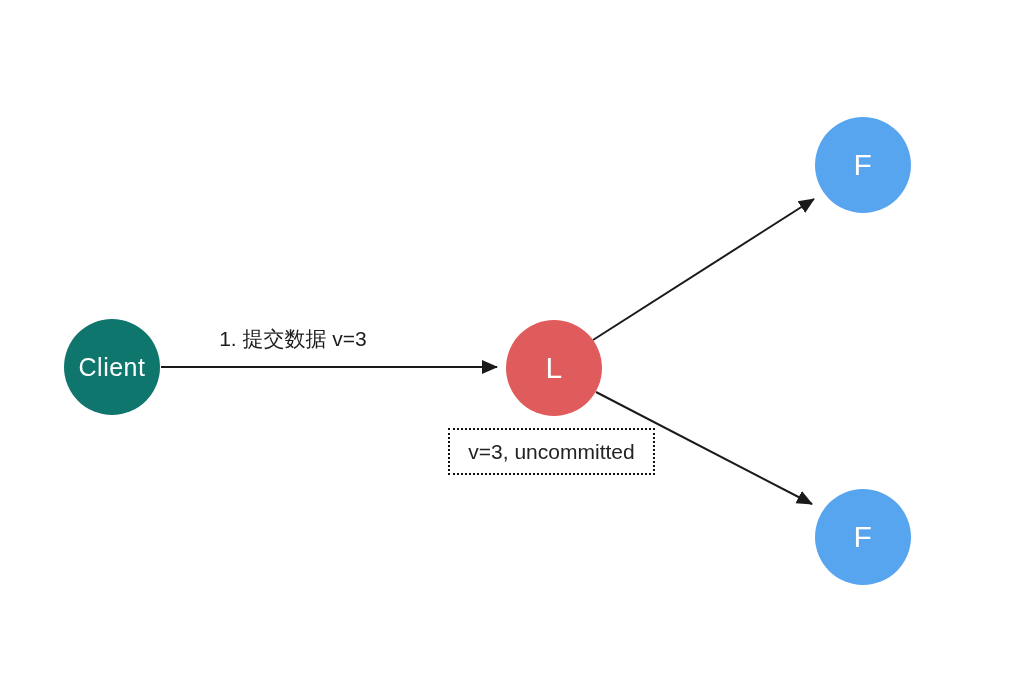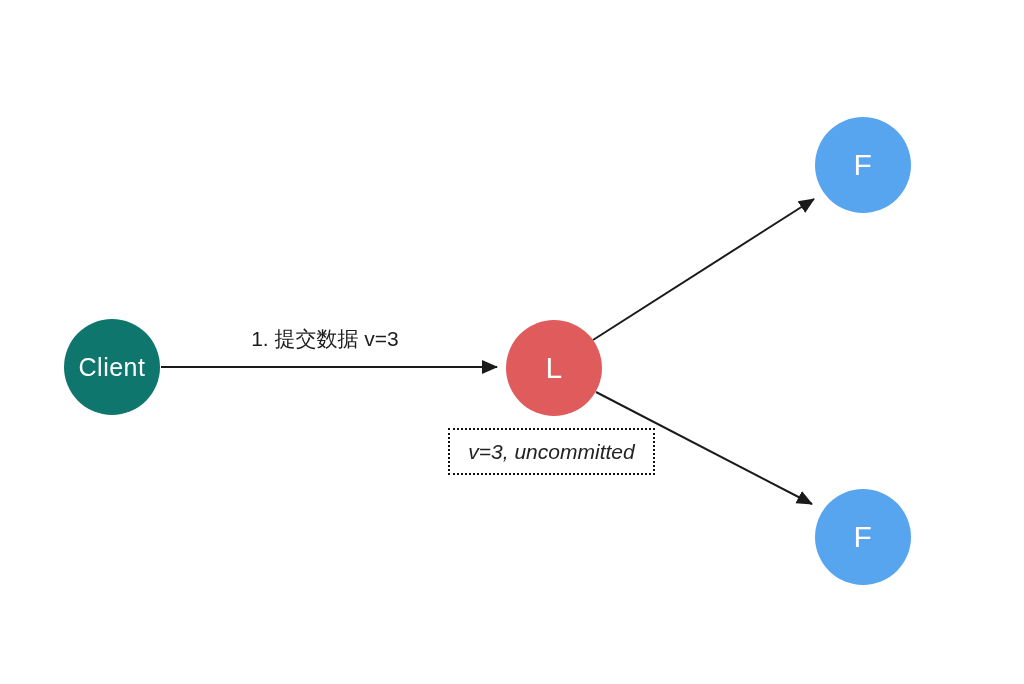--- a/index.html
+++ b/index.html
@@ -55,21 +55,21 @@
     top: 117px;
     background: #57a4ef;
   }
   .node-follower-bottom {
     left: 815px;
     top: 489px;
     background: #57a4ef;
   }
   .edge-label {
     position: absolute;
-    left: 228px;
+    left: 196px;
     top: 325px;
     width: 194px;
     text-align: center;
     font-size: 21px;
     color: #1c1c1c;
     white-space: nowrap;
   }
   .state-box {
     position: absolute;
     left: 448px;
@@ -77,21 +77,20 @@
     width: 207px;
     height: 47px;
     box-sizing: border-box;
     border: 2px dotted #111111;
     display: flex;
     align-items: center;
     justify-content: center;
     font-size: 21px;
     color: #222222;
     white-space: nowrap;
-    font-style: italic;
   }
 </style>
 </head>
 <body>
 
 <div class="canvas">
 
   <svg class="arrows" viewBox="0 0 1024 684">
     <defs>
       <marker id="ah" markerWidth="10" markerHeight="10" refX="7.5" refY="5" orient="auto">

